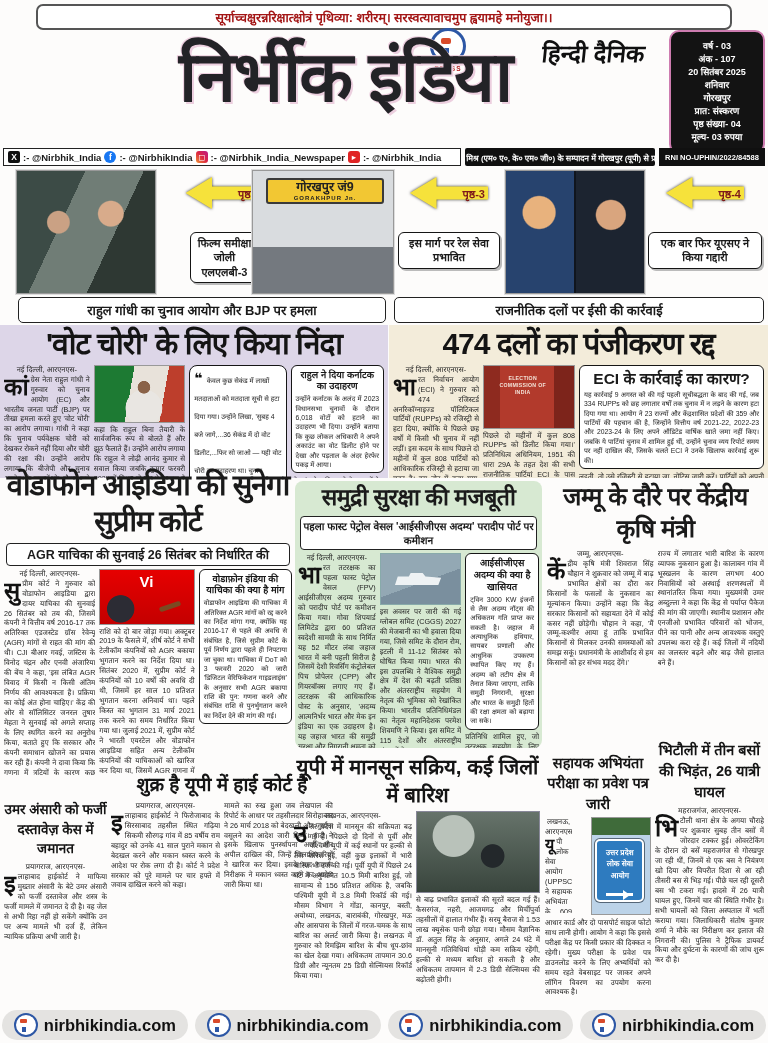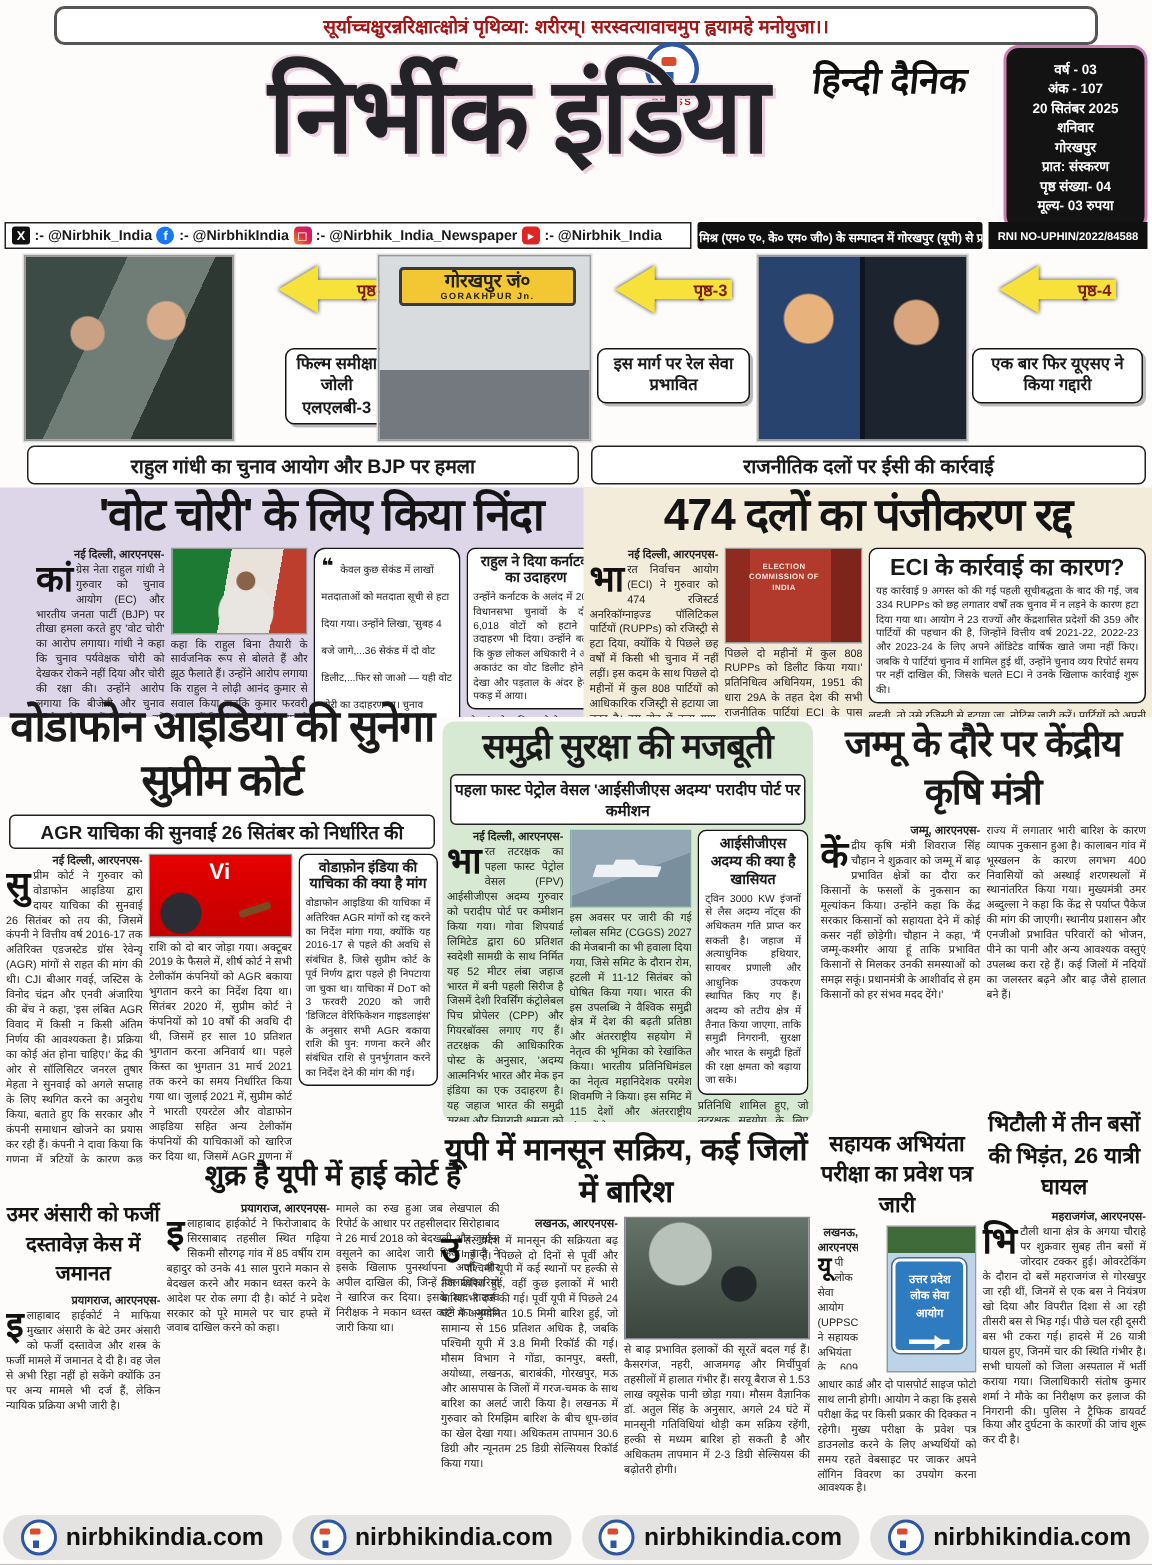--- a/index.html
+++ b/index.html
@@ -63,26 +63,26 @@
       font-weight:bold;font-size:11px;color:#7d1a1a;}
   .bubble{background:#fff;border:1.5px solid #151515;border-radius:6px;padding:3px 4px;font-weight:bold;
           font-size:11px;text-align:center;line-height:1.3;box-shadow:2px 2px 0 #bbb;width:100%;box-sizing:border-box;}
   
   .kicker{position:absolute;top:297px;height:24px;border:1.5px solid #222;border-radius:5px;background:#fff;
           display:flex;align-items:center;justify-content:center;font-weight:bold;font-size:13px;}
   .k1{left:18px;width:366px;}
   .k2{left:394px;width:368px;text-align:center;}
   
   .lead{position:absolute;top:325px;height:153px;overflow:hidden;}
-  .lead-l{left:0;width:388px;background:#ddd6e8;padding-left:20px;}
+  .lead-l{left:0;width:388px;background:#ddd6e8;}
   .lead-r{left:389px;width:379px;background:#f3ecda;}
   .lead h1{margin:2px 0 3px;text-align:center;font-size:30px;line-height:1.15;color:#141414;letter-spacing:-1px;}
   .cols{display:flex;gap:4px;padding:0 4px;align-items:flex-start;}
   .bodytxt{font-size:7.2px;line-height:1.38;text-align:justify;color:#222;}
-  .dateline{font-weight:bold;font-size:7.4px;text-align:right;}
+  .dateline{font-weight:normal;font-size:7.4px;text-align:center;}
   .dropcap{float:left;font-size:24px;font-weight:bold;line-height:.9;margin:1px 2px 0 0;color:#111;}
   .col{overflow:hidden;}
   .photo-rahul{height:56px;border:1px solid #999;background:
       radial-gradient(circle at 55% 38%,#8a6248 10%,transparent 11%),
       radial-gradient(circle at 55% 75%,#e9e6e2 28%,transparent 29%),
       linear-gradient(100deg,#1d7a33 0 40%,#e8e2da 40% 75%,#bd3e2c 75% 100%);margin-bottom:2px;}
   .quotebox{background:#fff;border:1.5px solid #161616;border-radius:8px;padding:3px 4px 2px;position:relative;}
   .qmark{font-size:14px;font-weight:bold;color:#111;line-height:.8;}
   .sidebox{background:#fff;border:1.5px solid #161616;border-radius:6px;padding:3px 4px;}
   .sidebox .sbt{font-weight:bold;font-size:9.5px;text-align:center;line-height:1.25;margin-bottom:2px;}
@@ -187,21 +187,21 @@
   <div class="promo-block pb1">
     <div class="parrow">
       <div class="shape"></div>
       <div class="label">पृष्ठ-2</div>
     </div>
     <div class="bubble">फिल्म समीक्षा जोली एलएलबी-3</div>
   </div>
 
   <div class="promo ph photo-station" style="position: absolute; left: 252px; height: 122px;">
     <div class="station-sign">
-      <div class="hi">गोरखपुर जं०</div>
+      <div class="hi">गोरखपुर जं9</div>
       <div class="en">GORAKHPUR Jn.</div>
     </div>
   </div>
   <div class="promo-block pb2">
     <div class="parrow">
       <div class="shape"></div>
       <div class="label">पृष्ठ-3</div>
     </div>
     <div class="bubble">इस मार्ग पर रेल सेवा प्रभावित</div>
   </div>

